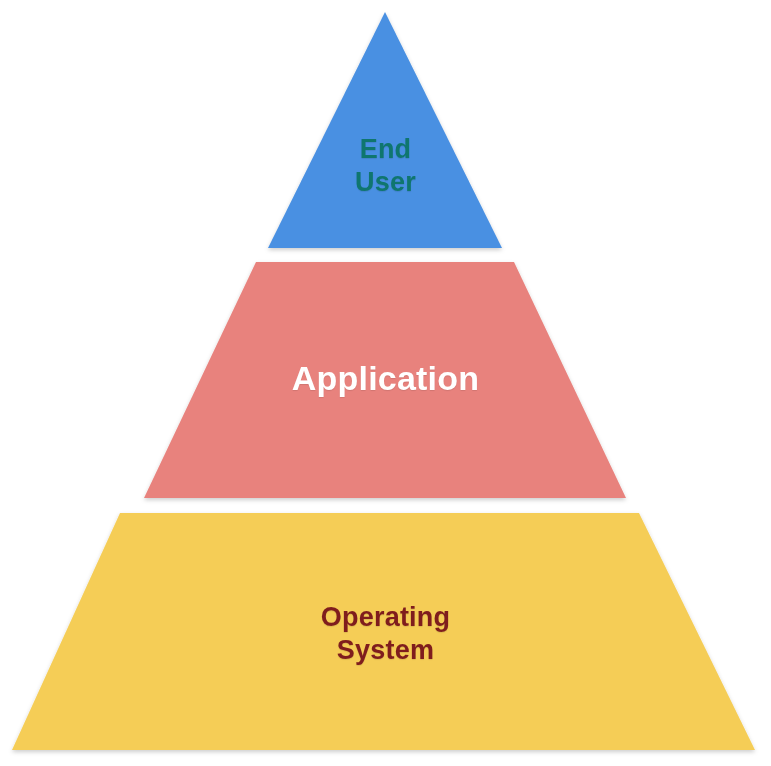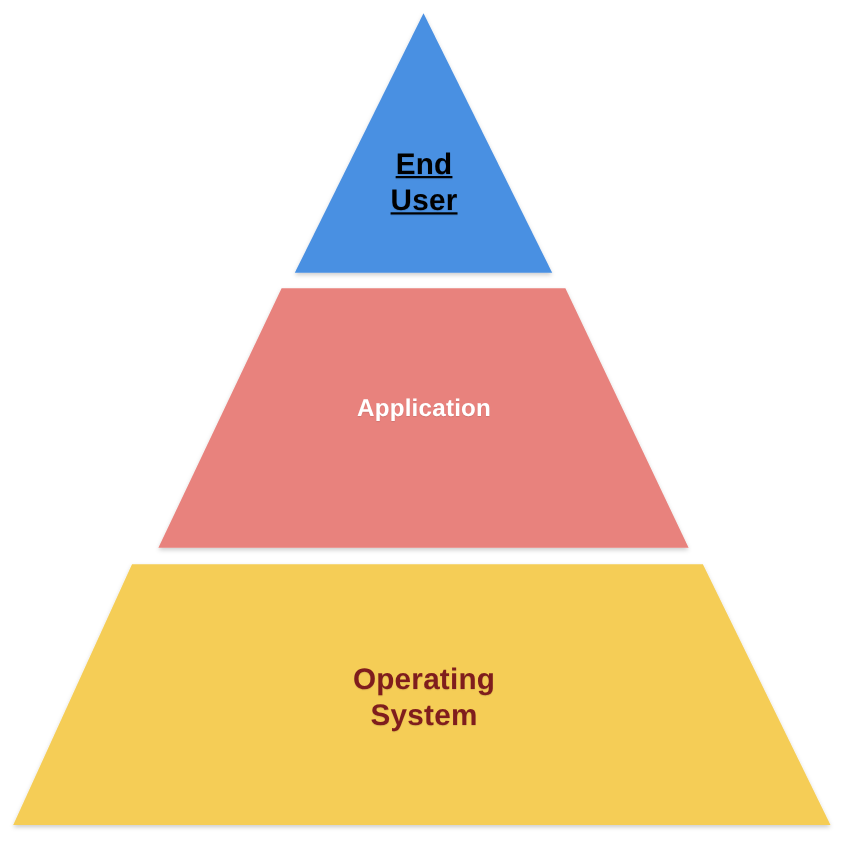--- a/index.html
+++ b/index.html
@@ -49,21 +49,21 @@
     left: 0;
     right: 0;
     top: 133px;
     font-size: 27px;
   }
 
   #label-application {
     left: 0;
     right: 0;
     top: 358px;
-    font-size: 22px;
+    font-size: 34px;
   }
 
   #label-operating-system {
     left: 0;
     right: 0;
     top: 601px;
     font-size: 27px;
   }
 </style>
 </head>
@@ -78,21 +78,21 @@
       </filter>
     </defs>
 
     <polygon id="shape-end-user" fill="#4a90e2" filter="url(#layer-shadow)" points="385,12 502,248 268,248"></polygon>
 
     <polygon id="shape-application" fill="#e8827d" filter="url(#layer-shadow)" points="256,262 514,262 626,498 144,498"></polygon>
 
     <polygon id="shape-operating-system" fill="#f5cd57" filter="url(#layer-shadow)" points="120,513 639,513 755,750 12,750"></polygon>
   </svg>
 
-  <div id="label-end-user" class="layer-label" style="color: #000000; text-decoration: underline;">End
+  <div id="label-end-user" class="layer-label" style="color: #0f766e;">End
 User</div>
 
   <div id="label-application" class="layer-label" style="color: rgb(255, 255, 255);">Application</div>
 
   <div id="label-operating-system" class="layer-label" style="color: #7f1d1d;">Operating
 System</div>
 
 </div>
 
 </body></html>

